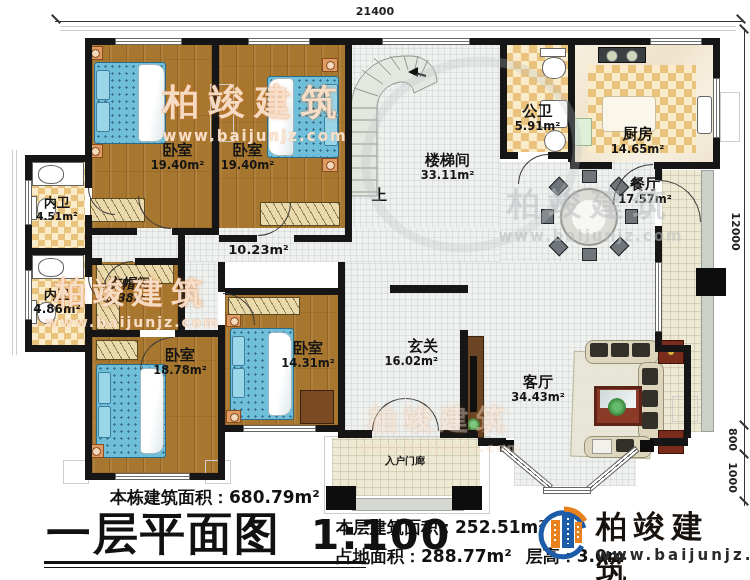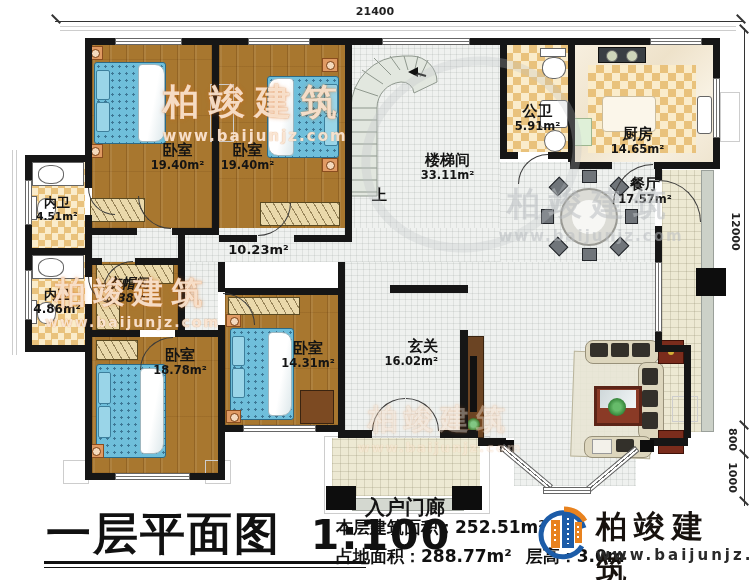--- a/index.html
+++ b/index.html
@@ -301,22 +301,26 @@
     <div class="rarea">18.78m²</div>
   </div>
   <div class="rlabel" style="left:268px;top:340px;width:80px;">
     <div class="rname">卧室</div>
     <div class="rarea">14.31m²</div>
   </div>
   <div class="rlabel" style="left:358px;top:338px;width:80px;text-align:right;">
     <div class="rname">玄关</div>
     <div class="rarea">16.02m²</div>
   </div>
+  <div class="rlabel" style="left:498px;top:374px;width:80px;">
+    <div class="rname">客厅</div>
+    <div class="rarea">34.43m²</div>
+  </div>
   <div class="rlabel" style="left:352px;top:455px;width:106px;">
-    <div class="rname" style="font-size:20px;margin-top:41px;">入户门廊</div>
+    <div class="rname" style="font-size:10px;">入户门廊</div>
   </div>
 
   <div class="abs" style="left:55px;top:21px;width:688px;height:1px;background:#333;z-index:30;"></div>
   <div class="tick" style="left:50px;top:18px;transform:rotate(45deg);z-index:30;"></div>
   <div class="tick" style="left:735px;top:18px;transform:rotate(45deg);z-index:30;"></div>
   <div class="dim" style="left:330px;top:5px;width:90px;">21400</div>
   <div class="abs" style="left:744px;top:28px;width:1px;height:478px;background:#333;z-index:30;"></div>
   <div class="tick" style="left:738px;top:28px;transform:rotate(45deg);z-index:30;"></div>
   <div class="tick" style="left:738px;top:424px;transform:rotate(45deg);z-index:30;"></div>
   <div class="tick" style="left:738px;top:453px;transform:rotate(45deg);z-index:30;"></div>
@@ -336,20 +340,23 @@
   <div class="wm gray" style="left:462px;top:182px;width:258px;">
     <div class="t" style="font-size:33px;letter-spacing:9px;">柏竣建筑</div>
     <div class="u">www.baijunjz.com</div>
   </div>
   <div class="wm" style="left:320px;top:400px;width:240px;opacity:.45;">
     <div class="t" style="font-size:29px;letter-spacing:7px;">柏竣建筑</div>
     <div class="u" style="font-size:13px;">www.baijunjz.com</div>
   </div>
   <div class="abs" style="left:360px;top:58px;width:205px;height:175px;border:9px solid rgba(190,195,198,.28);border-radius:50%;transform:rotate(-18deg);z-index:59;"></div>
 
+  <div class="tb" style="left:110px;top:486px;font-size:17px;">
+    <span>本栋建筑面积：</span><span>680.79m²</span>
+  </div>
   <div class="tb" style="left:46px;top:504px;font-size:45px;letter-spacing:2px;">
     <span>一层平面图</span>
     <span style="font-size:41px;margin-left:12px;">1:100</span>
   </div>
   <div class="abs" style="left:44px;top:561px;width:322px;height:3px;background:#111;z-index:70;"></div>
   <div class="abs" style="left:44px;top:567px;width:322px;height:1px;background:#111;z-index:70;"></div>
   <div class="tb" style="left:336px;top:516px;font-size:17px;">
     <span>本层建筑面积：</span><span>252.51m²</span>
   </div>
   <div class="tb" style="left:336px;top:545px;font-size:17px;">

